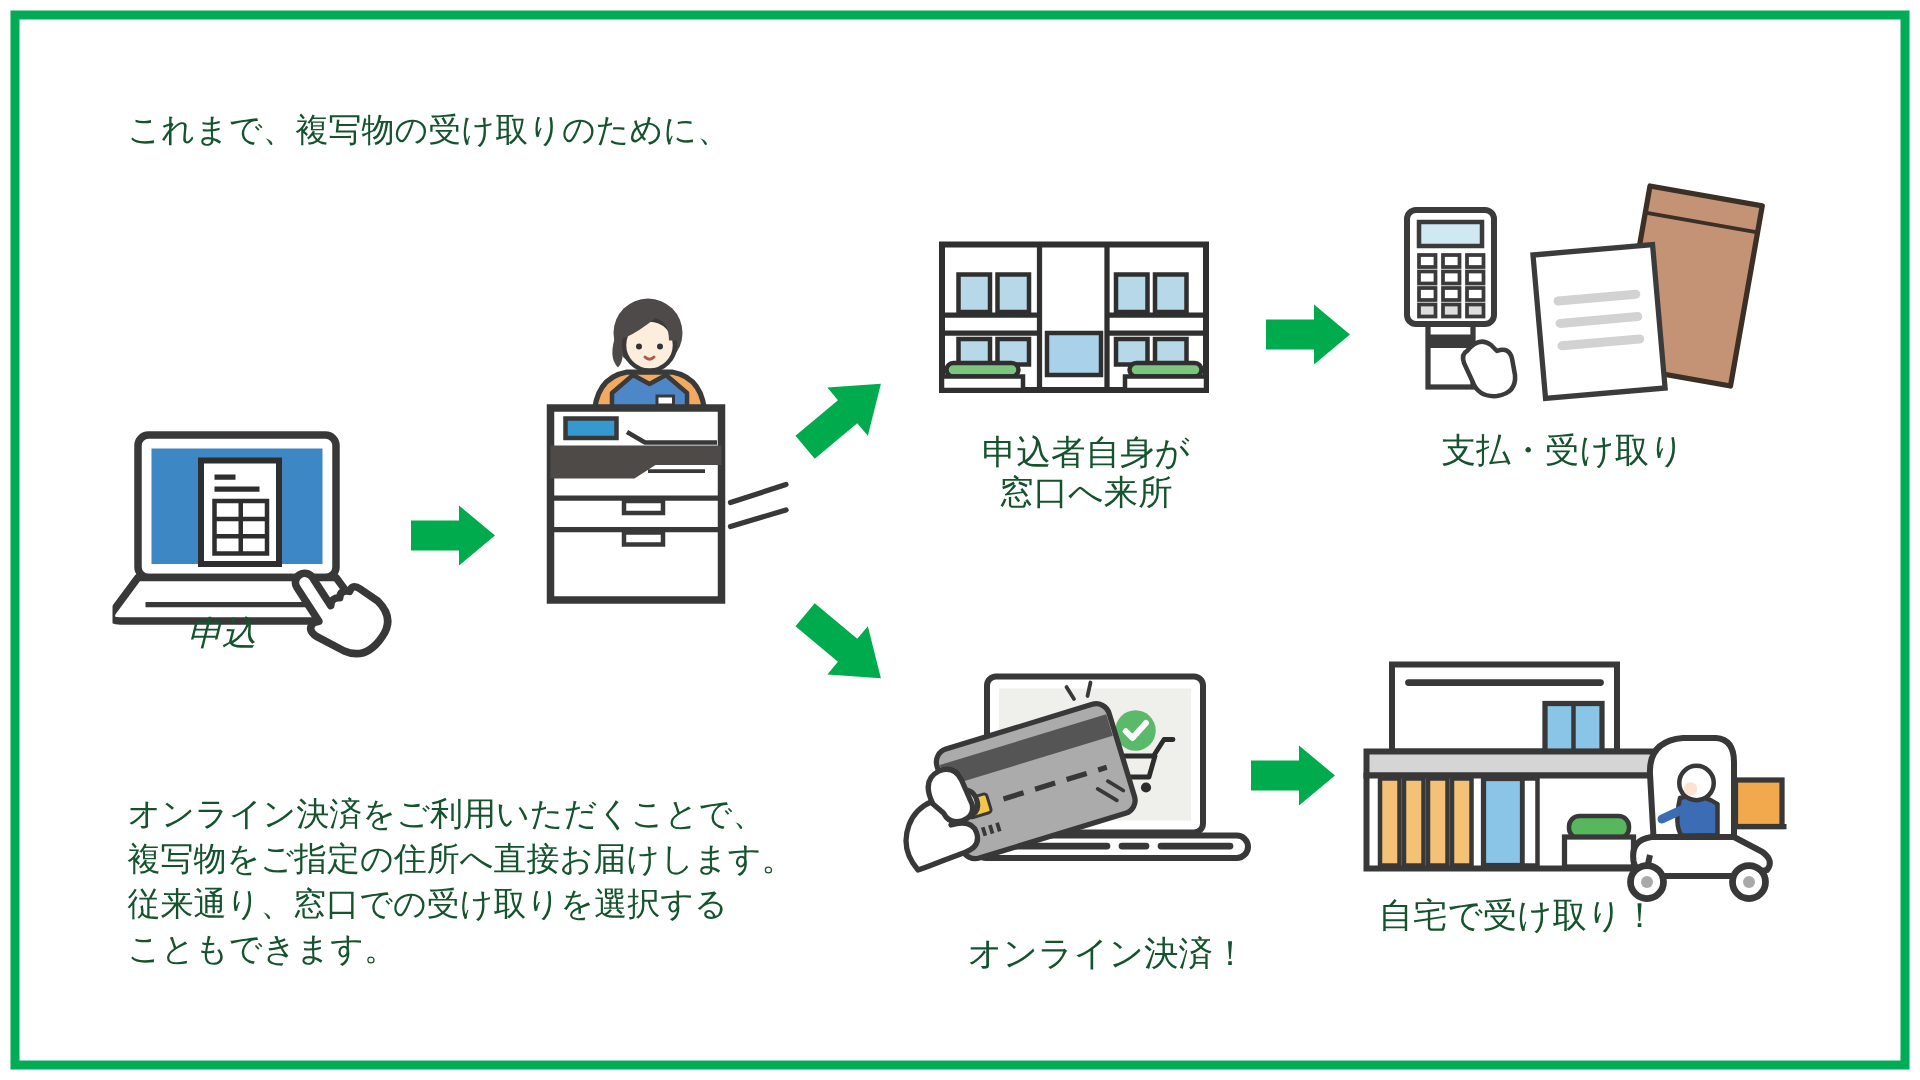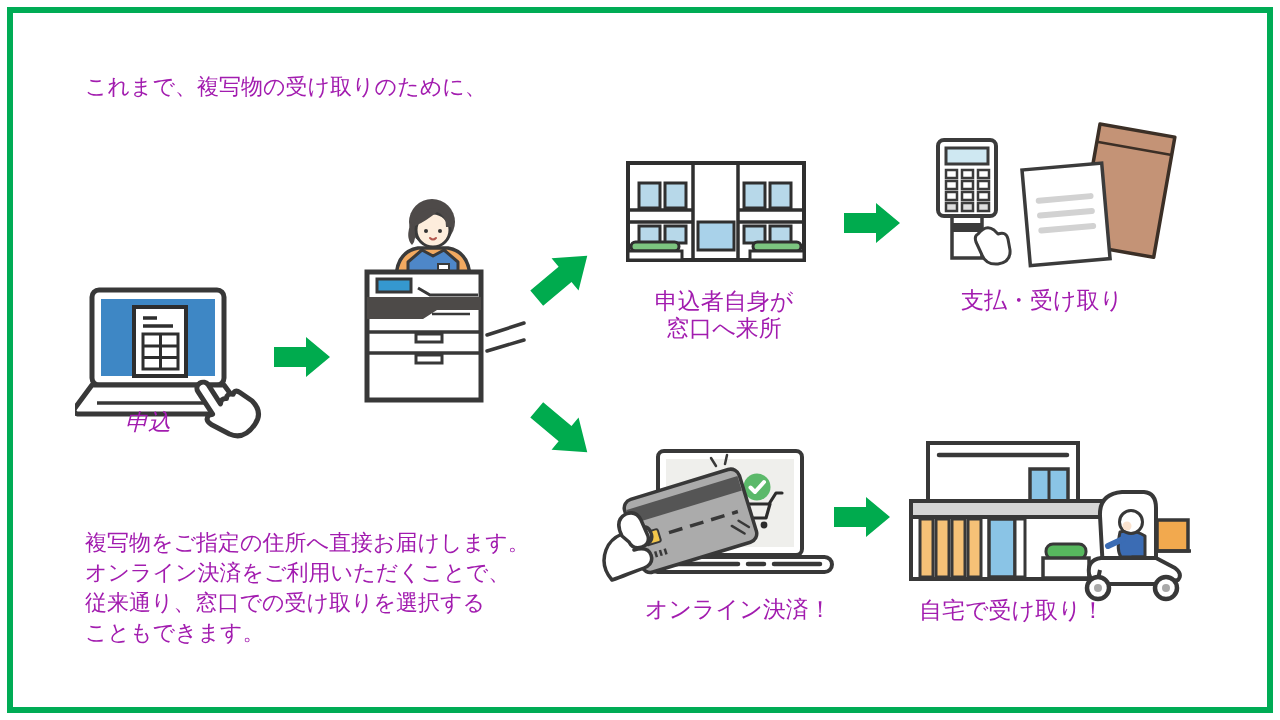--- a/index.html
+++ b/index.html
@@ -1,36 +1,36 @@
 <!DOCTYPE html>
 <html><head>
 <meta charset="utf-8">
 <style>
   html,body{margin:0;padding:0;background:#fff;}
   .canvas{position:relative;width:1280px;height:720px;background:#ffffff;overflow:hidden;
-          font-family:"Liberation Sans",sans-serif;color:#a21caf;}
+          font-family:"Liberation Sans",sans-serif;color:#14532d;}
   .frame{position:absolute;inset:7px;border:6px solid #00ac55;pointer-events:none;}
   .abs{position:absolute;}
   .para{font-size:22px;line-height:30px;white-space:nowrap;}
   .lbl{font-size:23px;line-height:27px;text-align:center;white-space:nowrap;}
   svg{display:block;}
 </style>
 </head>
 <body>
 
 <div class="canvas">
   <div class="frame"></div>
 
   <div class="abs para" style="left:85px;top:72px;">
     <div>これまで、複写物の受け取りのために、</div>
   </div>
 
   <div class="abs para" style="left:85px;top:528px;">
+    <div>オンライン決済をご利用いただくことで、</div>
     <div>複写物をご指定の住所へ直接お届けします。</div>
-    <div>オンライン決済をご利用いただくことで、</div>
     <div>従来通り、窓口での受け取りを選択する</div>
     <div>こともできます。</div>
   </div>
 
   <svg class="abs" style="left:75px;top:287px;" width="195" height="152" viewBox="0 0 195 152">
     <rect x="17" y="3" width="132" height="95" rx="7" fill="#fff" stroke="#383838" stroke-width="5"></rect>
     <rect x="26" y="12" width="114" height="77" fill="#3e87c5"></rect>
     <rect x="59" y="20" width="52" height="69" fill="#fff" stroke="#2e2e2e" stroke-width="4"></rect>
     <line x1="68" y1="31" x2="82" y2="31" stroke="#2e2e2e" stroke-width="3.5"></line>
     <line x1="68" y1="39" x2="98" y2="39" stroke="#2e2e2e" stroke-width="3.5"></line>
@@ -207,21 +207,21 @@
       <g stroke="#383838" stroke-width="2.5" stroke-linecap="round">
           <path d="M98,55 l10,11"></path>
           <path d="M106,52 l8,9"></path>
         </g>
     </g>
     <g fill="#fff" stroke="#383838" stroke-width="3.5" stroke-linejoin="round">
       <path d="M14,136 Q2,122 8,106 Q12,95 24,90 L40,84 Q50,80 53,89 Q56,97 47,101 L36,106 Q50,102 53,111 Q56,120 46,124 L30,130 Q20,134 14,136 Z"></path>
       <path d="M24,92 Q16,76 28,70 Q38,66 43,76 L50,92 Q52,100 44,103 Q35,106 31,98 Z"></path>
     </g>
   </svg>
-  <div class="abs lbl" style="left:645px;top:596px;width:180px;text-align:center;">オンライン決済！</div>
+  <div class="abs lbl" style="left:645px;top:622px;width:180px;text-align:center;">オンライン決済！</div>
 
   <svg class="abs" style="left:834px;top:496px;" width="58" height="42" viewBox="0 0 58 42">
     <polygon points="0,11 32,11 32,1 56,21 32,41 32,31 0,31" fill="#00ab4e"></polygon>
   </svg>
 
   <svg class="abs" style="left:903px;top:436px;" width="300" height="168" viewBox="0 0 300 168">
     <g>
       <rect x="25" y="7" width="150" height="58" fill="#fff" stroke="#383838" stroke-width="4"></rect>
       <line x1="36" y1="19" x2="164" y2="19" stroke="#383838" stroke-width="4.5" stroke-linecap="round"></line>
       <rect x="127" y="33" width="38" height="32" fill="#8ac4e6" stroke="#383838" stroke-width="3.5"></rect>

